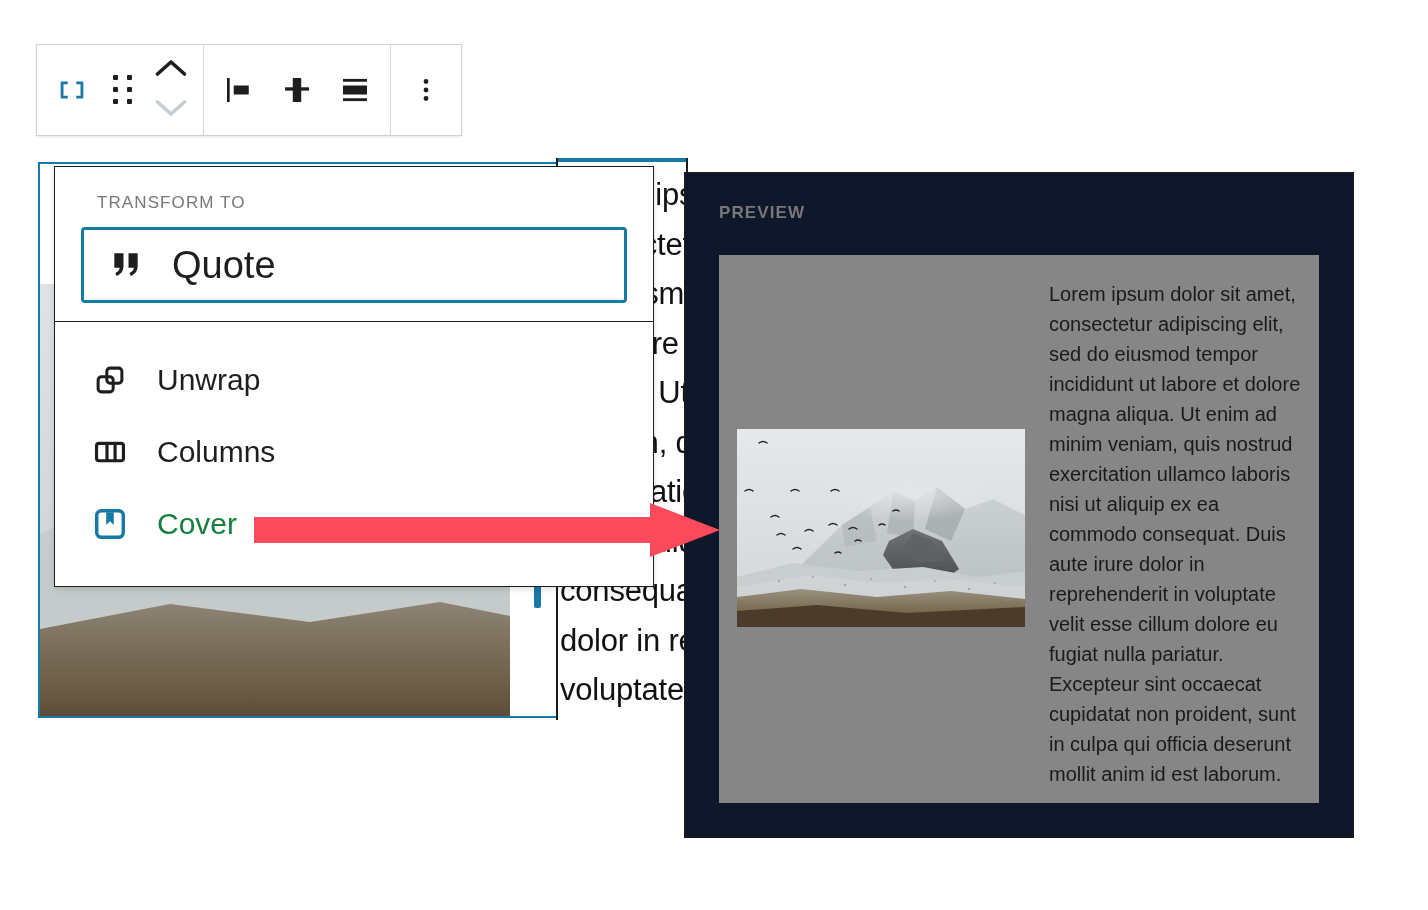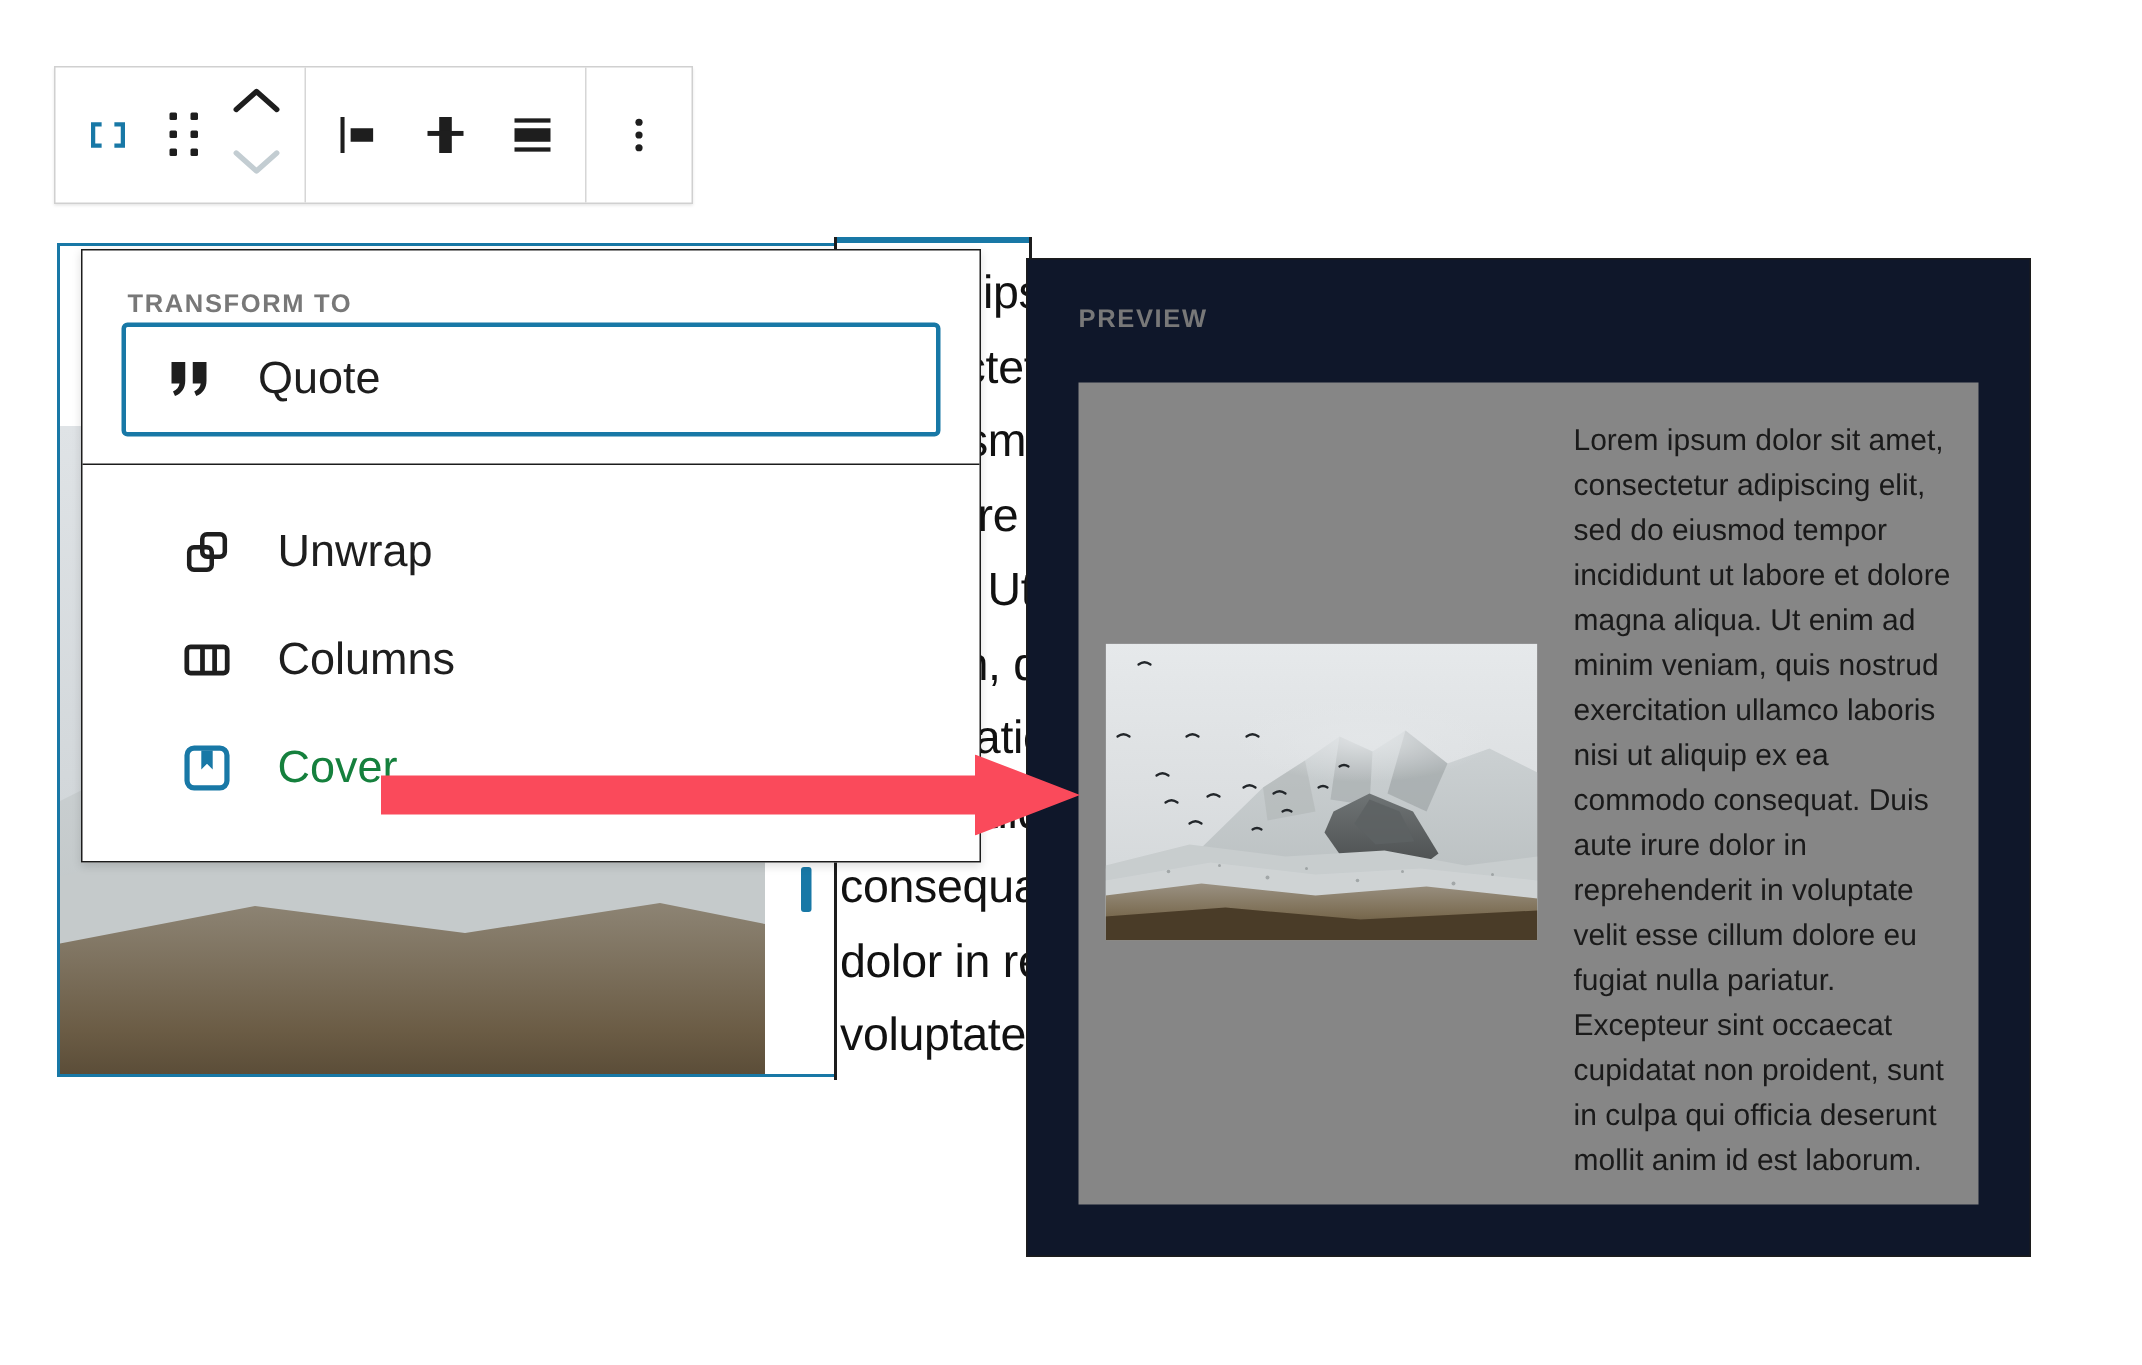--- a/index.html
+++ b/index.html
@@ -87,46 +87,47 @@
   .transform-menu {
     position: absolute;
     left: 54px; top: 166px;
     width: 600px;
     background: #ffffff;
     border: 1px solid #1c1c1c;
     box-shadow: 0 2px 6px rgba(0,0,0,.14);
     z-index: 40;
   }
   .menu-label {
-    padding: 26px 0 2px 30px;
+    padding: 26px 0 14px 30px;
     font-size: 17px;
     letter-spacing: 1.1px;
-    font-weight: bold;
+    font-weight: normal;
     color: #787878;
+    margin-left: 12px;
   }
   .transform-grid { padding: 0 26px 18px 26px; }
   .transform-item {
     display: flex; align-items: center;
     gap: 26px;
     height: 76px;
     padding: 0 22px;
     border: 3px solid #1878a6;
     border-radius: 4px;
     cursor: pointer;
     background: #fff;
   }
-  .transform-item .label { font-size: 30px; color: #1e1e1e; }
+  .transform-item .label { font-size: 38px; color: #1e1e1e; }
   .menu-divider { height: 1px; background: #1c1c1c; }
 
   .menu-list { padding: 22px 0 26px 0; }
   .menu-item {
     display: flex; align-items: center;
     gap: 28px;
     height: 72px;
-    padding: 0 64px;
+    padding: 0 36px;
     cursor: pointer;
   }
   .menu-item .label { font-size: 30px; color: #1e1e1e; }
   .menu-item.is-active .label { color: #15803d; }
 
   
   .arrow-annotation {
     position: absolute;
     left: 254px; top: 503px;
     width: 466px; height: 54px;

